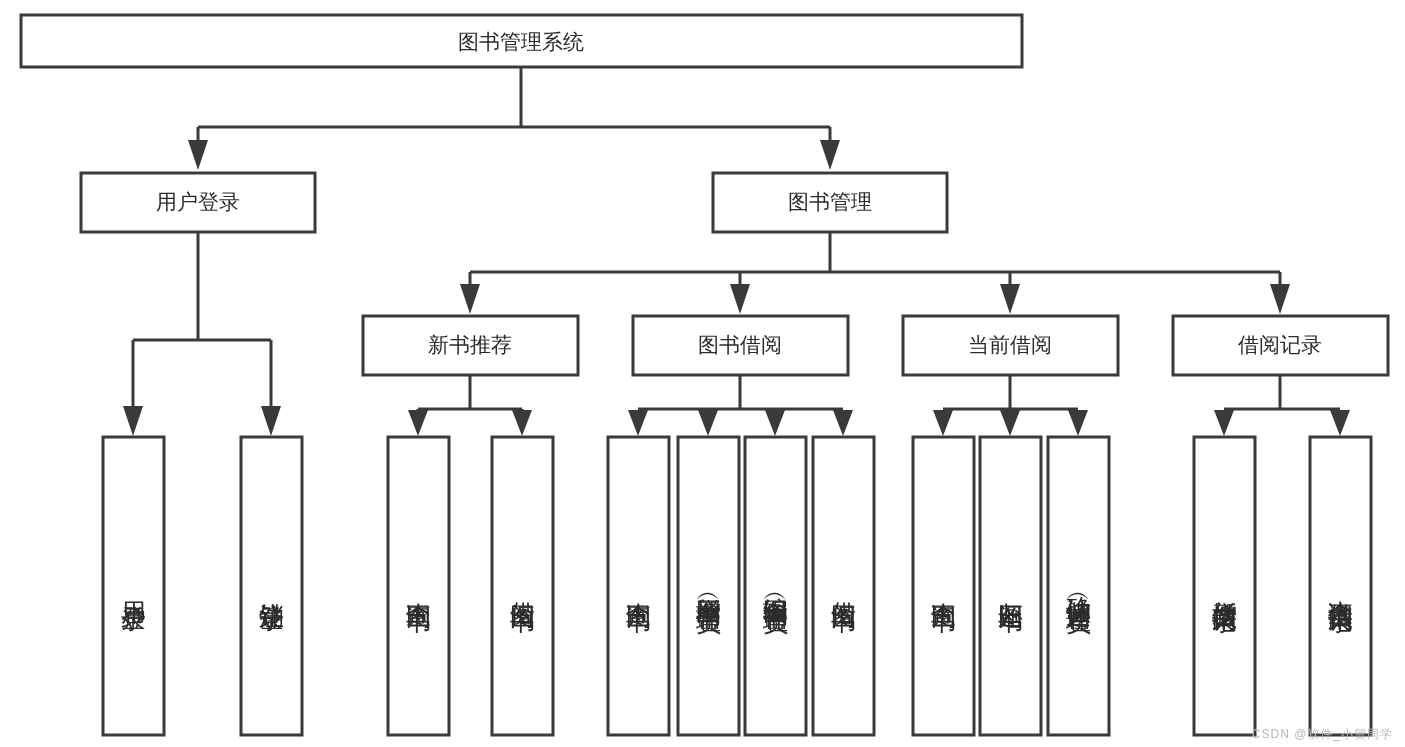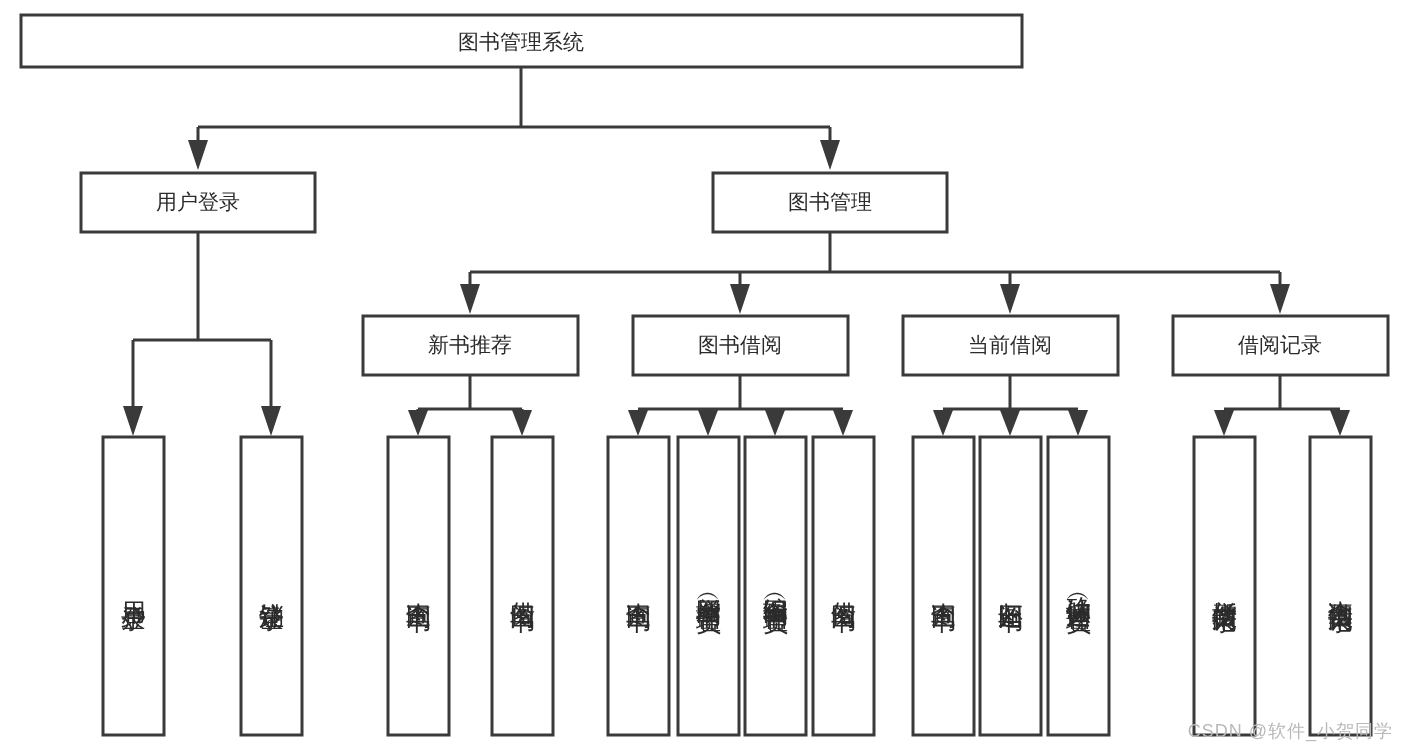--- a/index.html
+++ b/index.html
@@ -59,21 +59,21 @@
     letter-spacing: 2px;
     text-align: center;
     white-space: nowrap;
     pointer-events: none;
   }
   .watermark {
     position: absolute;
     right: 12px;
     bottom: 4px;
     font-family: "Liberation Sans", "DejaVu Sans", sans-serif;
-    font-size: 18px;
+    font-size: 12px;
     color: #b9b9b9;
     letter-spacing: 1px;
     white-space: nowrap;
     user-select: none;
   }
 </style>
 </head>
 <body>
 
 <div id="diagram-root">

